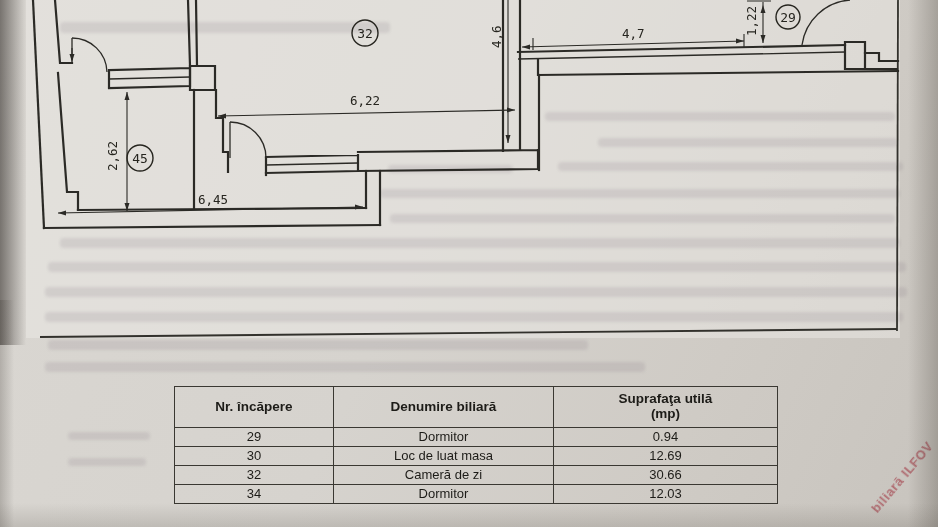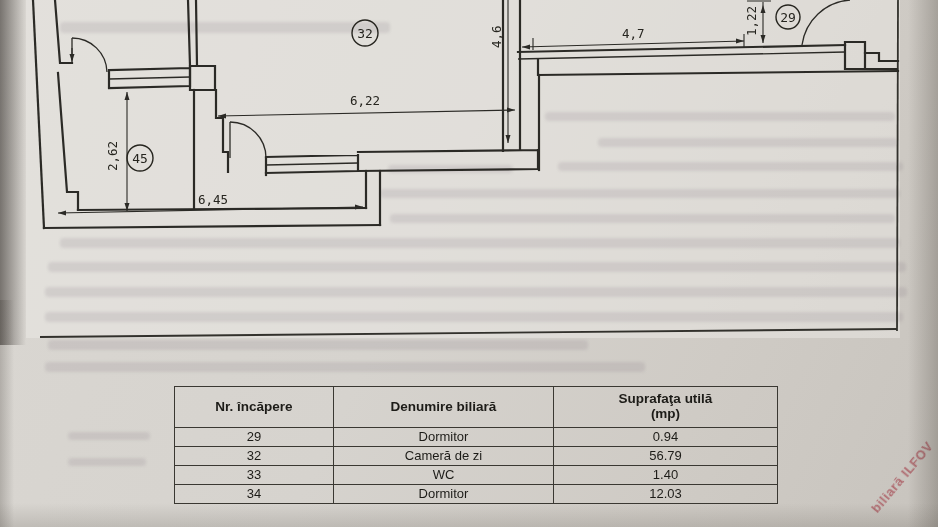--- a/index.html
+++ b/index.html
@@ -190,28 +190,28 @@
         </th>
       </tr>
     </thead>
     <tbody>
       <tr>
         <td>29</td>
         <td>Dormitor</td>
         <td>0.94</td>
       </tr>
       <tr>
+        <td>30</td>
+        <td>Loc de luat masa</td>
+        <td>12.69</td>
+      </tr>
+      <tr>
         <td>32</td>
         <td>Cameră de zi</td>
-        <td>56.79</td>
-      </tr>
-      <tr>
-        <td>33</td>
-        <td>WC</td>
-        <td>1.40</td>
+        <td>30.66</td>
       </tr>
       <tr>
         <td>34</td>
         <td>Dormitor</td>
         <td>12.03</td>
       </tr>
 
     </tbody>
   </table>
 

